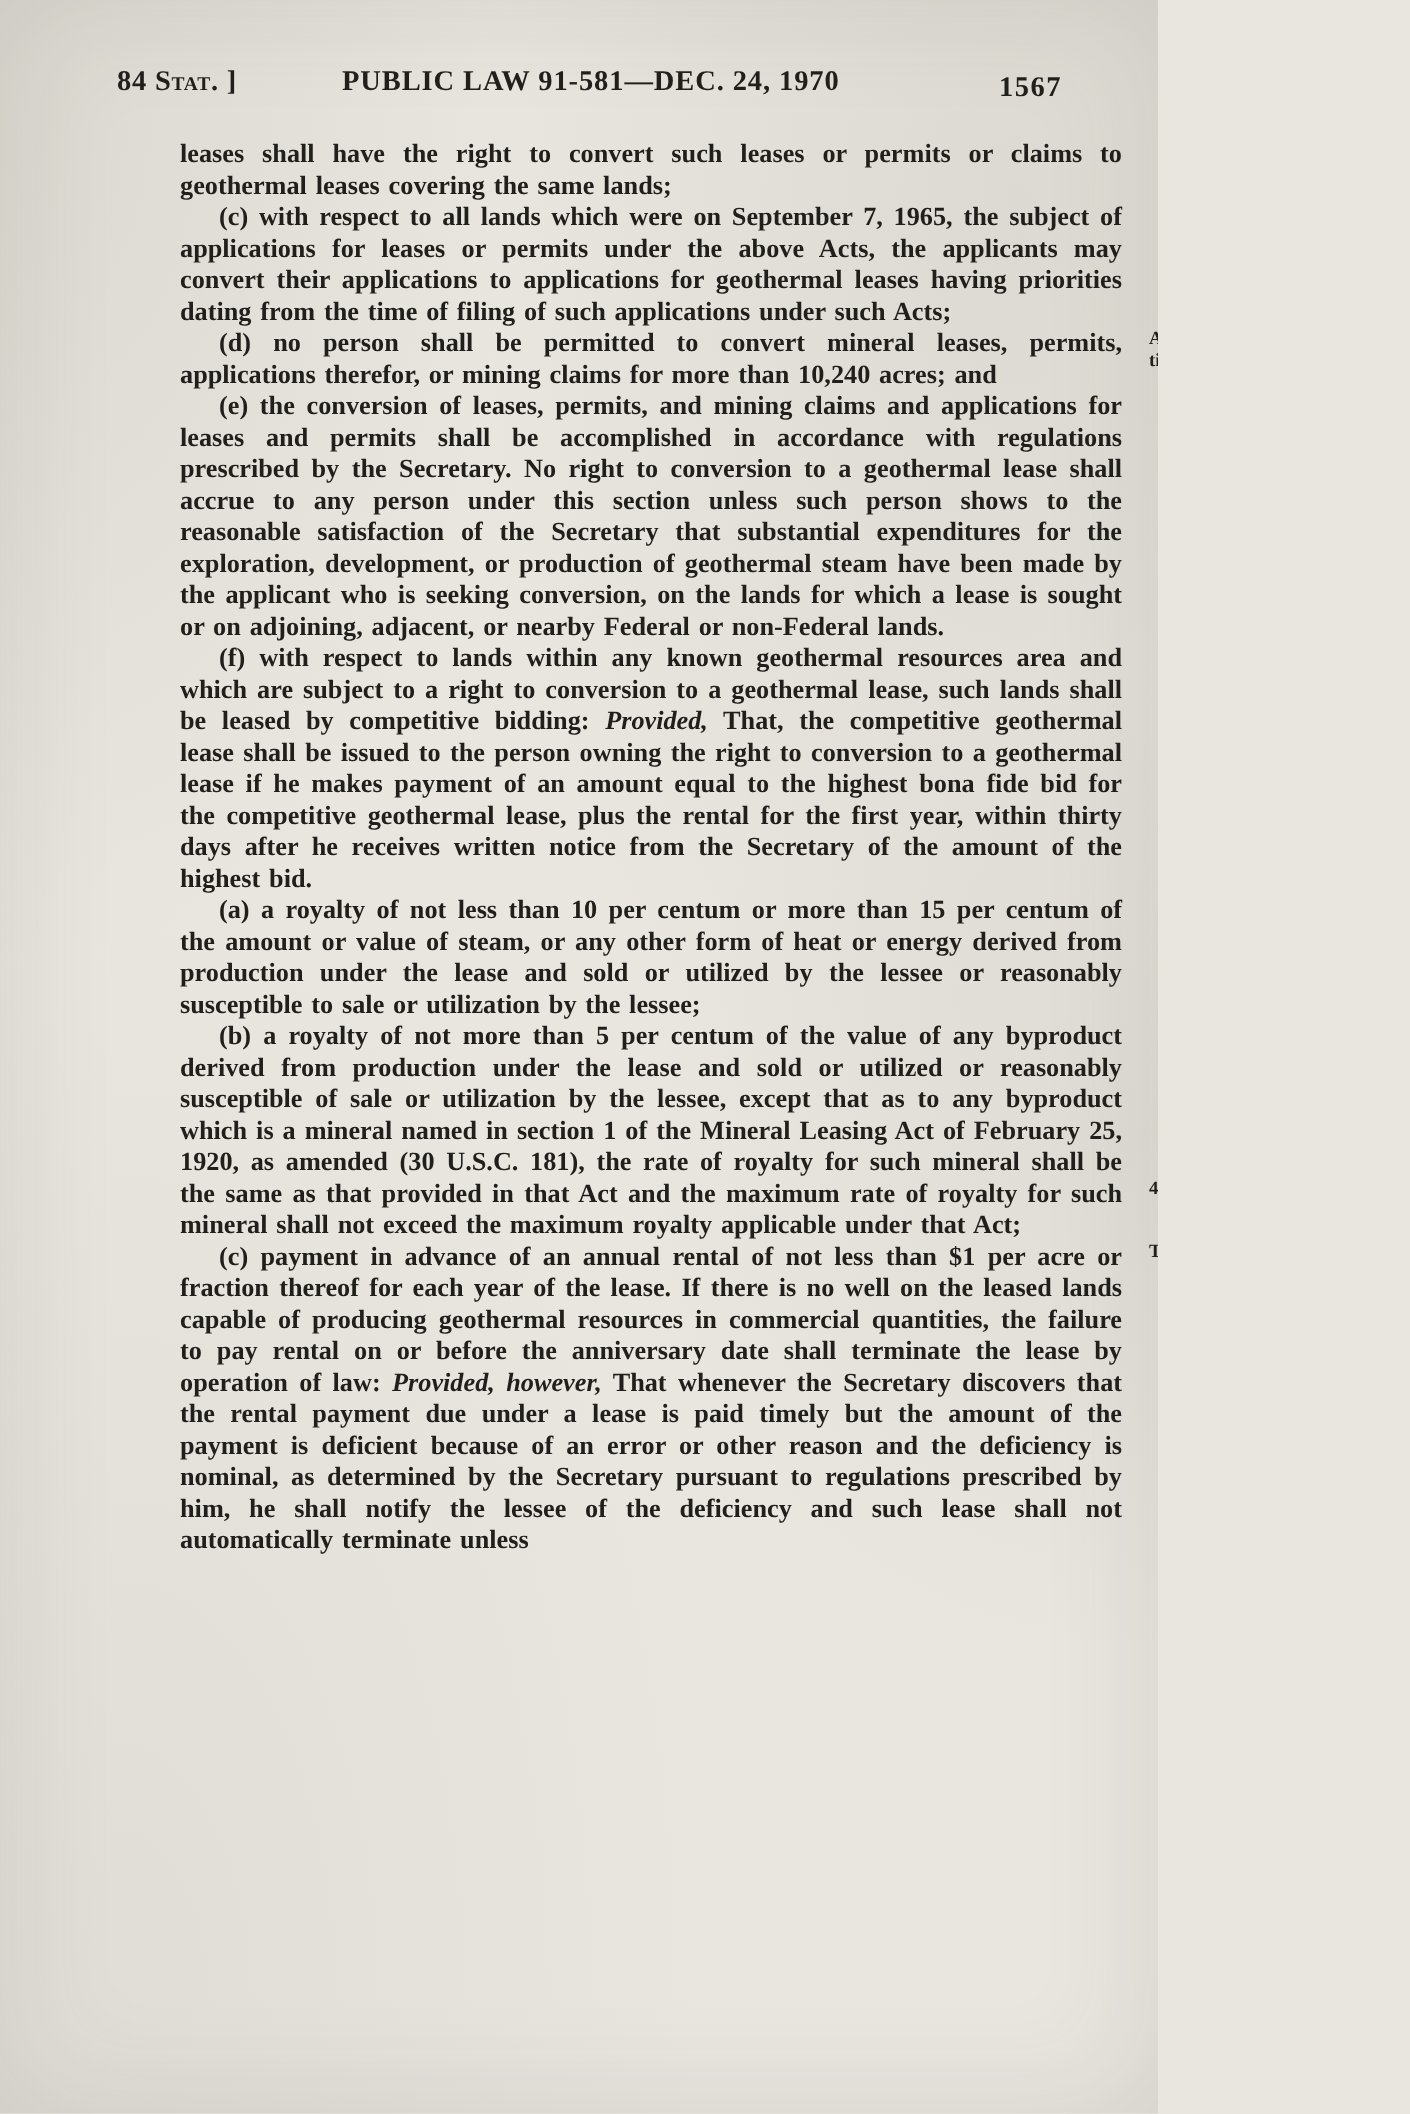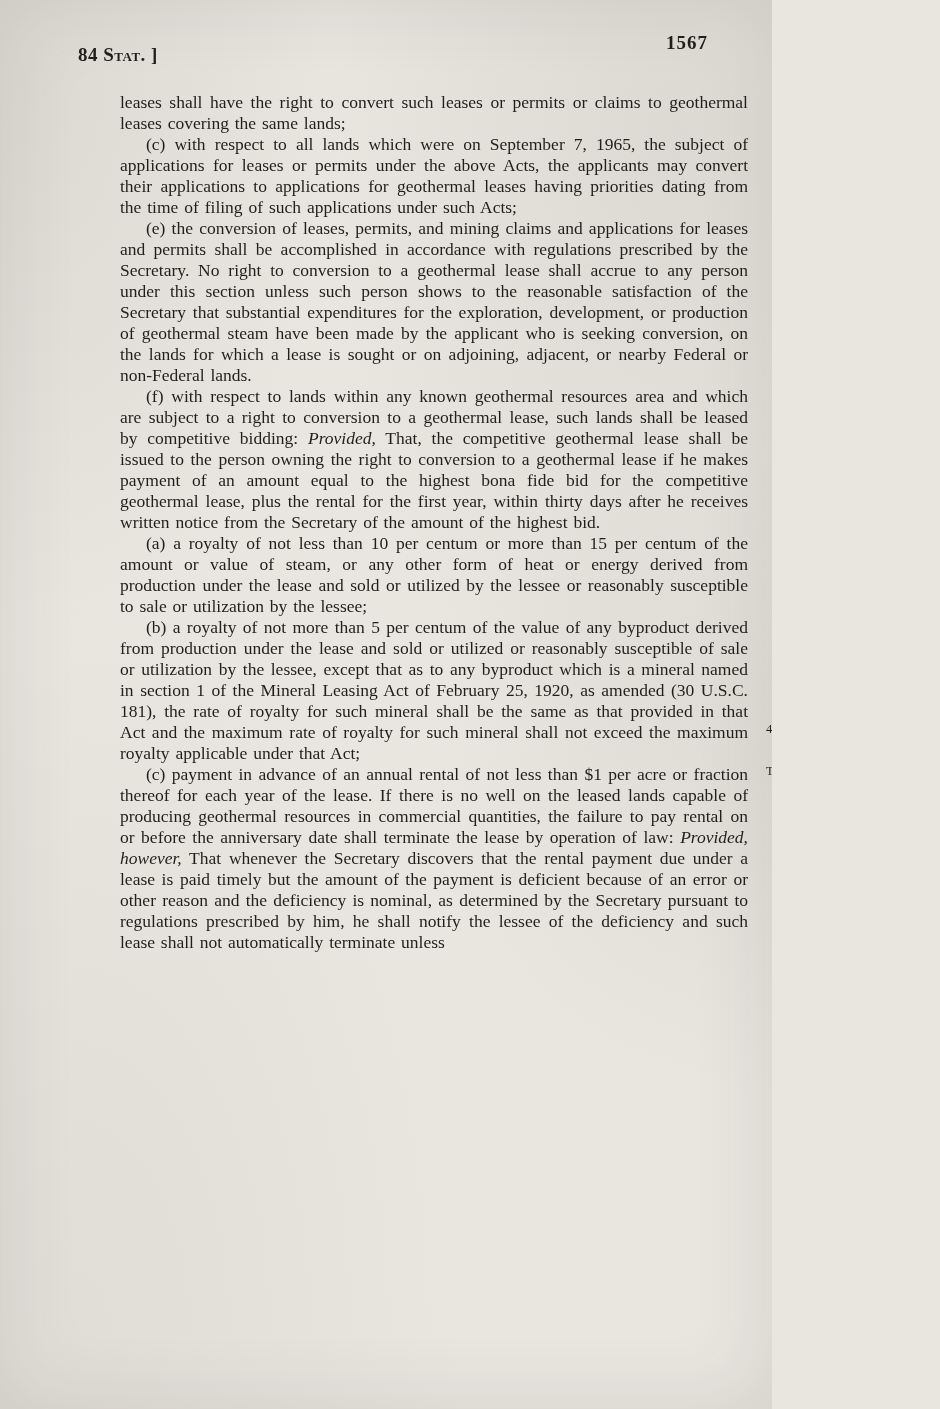--- a/index.html
+++ b/index.html
@@ -20,24 +20,24 @@
     content:"";position:absolute;inset:0;pointer-events:none;
     background:
       radial-gradient(ellipse at 88% 10%, rgba(110,105,90,0.10), transparent 38%),
       radial-gradient(ellipse at 4% 6%, rgba(110,105,90,0.10), transparent 30%),
       radial-gradient(ellipse at 96% 55%, rgba(110,105,90,0.07), transparent 30%),
       radial-gradient(ellipse at 10% 95%, rgba(110,105,90,0.07), transparent 40%);
   }
   .page-header{position:absolute;top:0;left:0;right:0;height:80px;font-weight:bold;font-size:19px;}
   .stat-ref{position:absolute;left:78px;top:44px;font-variant:small-caps;letter-spacing:0.5px;}
   .law-title{position:absolute;left:228px;top:44px;letter-spacing:0.6px;}
-  .page-number{position:absolute;right:64px;top:32px;letter-spacing:1px;}
+  .page-number{position:absolute;right:64px;top:48px;letter-spacing:1px;}
   .text-block{
     position:absolute;left:120px;top:92px;width:628px;
-    font-size:17.5px;line-height:21px;word-spacing:1.5px;
+    font-size:17.5px;line-height:21px;word-spacing:1.5px;font-weight:bold;
   }
   .para-wrap{position:relative;}
   .para{margin:0;text-align:justify;}
   .para.indent{text-indent:26px;}
   .italic{font-style:italic;margin-top:30px;}
   .smallcaps{font-variant:small-caps;}
   .margin-note{
     position:absolute;
     left:calc(100% + 18px);
     top:0;
@@ -47,28 +47,36 @@
     text-align:left;
     word-spacing:normal;
   }
 </style>
 </head>
 <body>
 
 <div class="page">
   <header class="page-header">
     <span class="stat-ref">84 Stat. ]</span>
+    <span class="law-title">PUBLIC LAW 91-581—DEC. 24, 1970</span>
     <span class="page-number">1567</span>
   </header>
   <main class="text-block">
       <div class="para-wrap">
         <p class="para"><span>leases shall have the right to convert such leases or permits or claims to geothermal leases covering the same lands;</span></p>
       </div>
       <div class="para-wrap">
         <p class="para indent"><span>(c) with respect to all lands which were on September 7, 1965, the subject of applications for leases or permits under the above Acts, the applicants may convert their applications to applications for geothermal leases having priorities dating from the time of filing of such applications under such Acts;</span></p>
+      </div>
+      <div class="para-wrap">
+        <p class="para indent"><span>(d) no person shall be permitted to convert mineral leases, permits, applications therefor, or mining claims for more than 10,240 acres; and</span></p>
+        <div class="margin-note" style="top: 0px;">
+          <div>Acreage limita-</div>
+          <div>tion.</div>
+        </div>
       </div>
       <div class="para-wrap">
         <p class="para indent"><span>(e) the conversion of leases, permits, and mining claims and applications for leases and permits shall be accomplished in accordance with regulations prescribed by the Secretary. No right to conversion to a geothermal lease shall accrue to any person under this section unless such person shows to the reasonable satisfaction of the Secretary that substantial expenditures for the exploration, development, or production of geothermal steam have been made by the applicant who is seeking conversion, on the lands for which a lease is sought or on adjoining, adjacent, or nearby Federal or non-Federal lands.</span></p>
       </div>
       <div class="para-wrap">
         <p class="para indent"><span>(f) with respect to lands within any known geothermal resources area and which are subject to a right to conversion to a geothermal lease, such lands shall be leased by competitive bidding: </span><span class="italic">Provided,</span><span> That, the competitive geothermal lease shall be issued to the person owning the right to conversion to a geothermal lease if he makes payment of an amount equal to the highest bona fide bid for the competitive geothermal lease, plus the rental for the first year, within thirty days after he receives written notice from the Secretary of the amount of the highest bid.</span></p>
       </div>
       <div class="para-wrap">
         <p class="para indent"><span>(a) a royalty of not less than 10 per centum or more than 15 per centum of the amount or value of steam, or any other form of heat or energy derived from production under the lease and sold or utilized by the lessee or reasonably susceptible to sale or utilization by the lessee;</span></p>
       </div>

